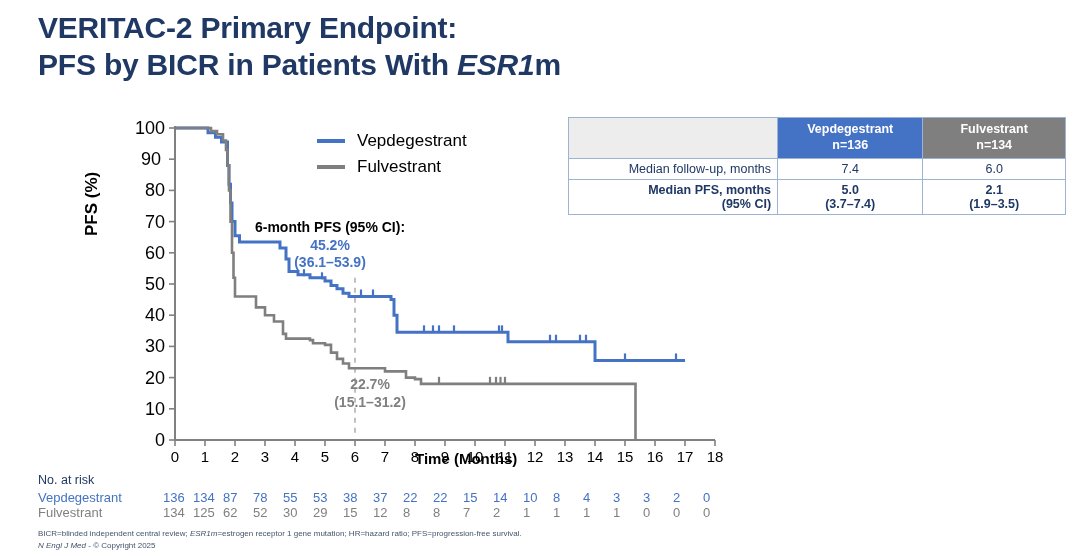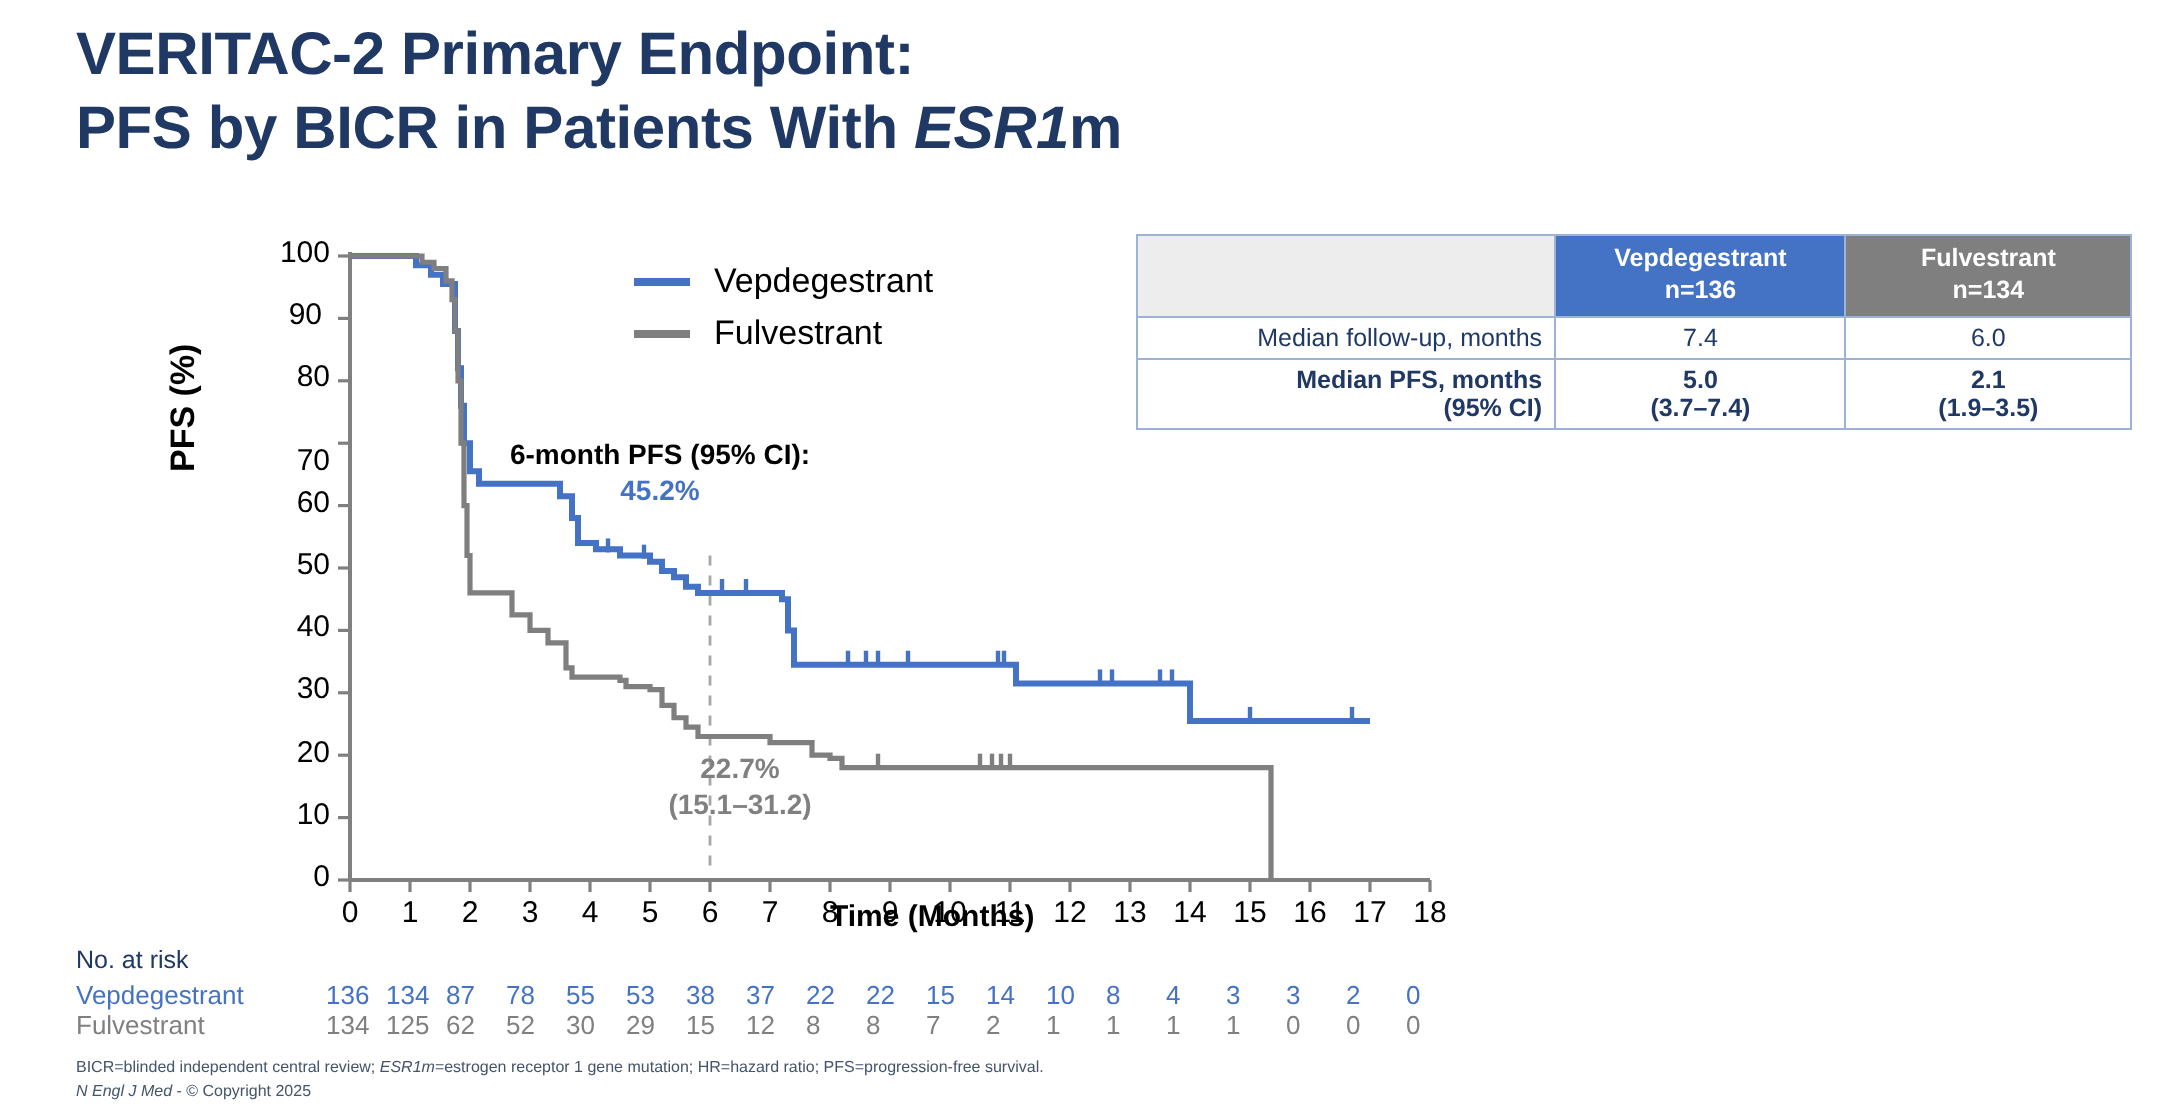--- a/index.html
+++ b/index.html
@@ -9,21 +9,21 @@
   .title{position:absolute;left:38px;top:10px;width:720px;
          font-size:30px;font-weight:bold;line-height:1.22;color:#1F3864;
          letter-spacing:-0.2px;}
   .title .ital{font-style:italic;}
 
   
   #chart{position:absolute;left:0;top:100px;width:760px;height:360px;}
   .axis-label-y{position:absolute;left:82px;top:236px;transform:rotate(-90deg);
       transform-origin:0 0;font-size:17px;font-weight:bold;color:#000;white-space:nowrap;}
   .axis-label-x{position:absolute;left:415px;top:450px;font-size:15px;font-weight:bold;color:#000;}
-  .ytick{position:absolute;font-size:15px;color:#000;text-align:right;width:34px;}
+  .ytick{position:absolute;font-size:18px;color:#000;text-align:right;width:34px;}
   .xtick{position:absolute;font-size:15px;color:#000;text-align:center;width:24px;}
 
   
   .legend{position:absolute;left:317px;top:128px;}
   .lg-row{display:flex;align-items:center;height:26px;}
   .lg-line{width:28px;height:4px;margin-right:12px;}
   .lg-txt{font-size:17px;color:#000;}
 
   
   .ann{position:absolute;text-align:center;line-height:1.25;white-space:nowrap;}
@@ -131,21 +131,21 @@
 <div class="axis-label-y">PFS (%)</div>
 <div class="axis-label-x">Time (Months)</div>
 <div id="yticks">
     <div class="ytick" style="left: 131px; top: 430px;">0</div>
     <div class="ytick" style="left: 131px; top: 398.8px;">10</div>
     <div class="ytick" style="left: 131px; top: 367.6px;">20</div>
     <div class="ytick" style="left: 131px; top: 336.4px;">30</div>
     <div class="ytick" style="left: 131px; top: 305.2px;">40</div>
     <div class="ytick" style="left: 131px; top: 274px;">50</div>
     <div class="ytick" style="left: 131px; top: 242.8px;">60</div>
-    <div class="ytick" style="left: 131px; top: 222px;">70</div>
+    <div class="ytick" style="left: 131px; top: 212px;">70</div>
     <div class="ytick" style="left: 131px; top: 180.4px;">80</div>
     <div class="ytick" style="left: 127px; top: 149.2px;">90</div>
     <div class="ytick" style="left: 131px; top: 118px;">100</div>
   </div>
 <div id="xticks">
     <div class="xtick" style="left: 163px; top: 448px;">0</div>
     <div class="xtick" style="left: 193px; top: 448px;">1</div>
     <div class="xtick" style="left: 223px; top: 448px;">2</div>
     <div class="xtick" style="left: 253px; top: 448px;">3</div>
     <div class="xtick" style="left: 283px; top: 448px;">4</div>
@@ -172,20 +172,21 @@
   </div>
   <div class="lg-row">
     <span class="lg-line" style="background:#7F7F7F"></span>
     <span class="lg-txt">Fulvestrant</span>
   </div>
 </div>
 
 <div class="ann" style="left:235px;top:219px;width:190px;">
   <div class="ann-hdr">6-month PFS (95% CI):</div>
   <div class="ann-blue">45.2%</div>
+  <div class="ann-blue">(36.1–53.9)</div>
 </div>
 
 <div class="ann" style="left:285px;top:376px;width:170px;">
   <div class="ann-gray">22.7%</div>
   <div class="ann-gray">(15.1–31.2)</div>
 </div>
 
 <table id="rtable">
   <tbody>
       <tr>

